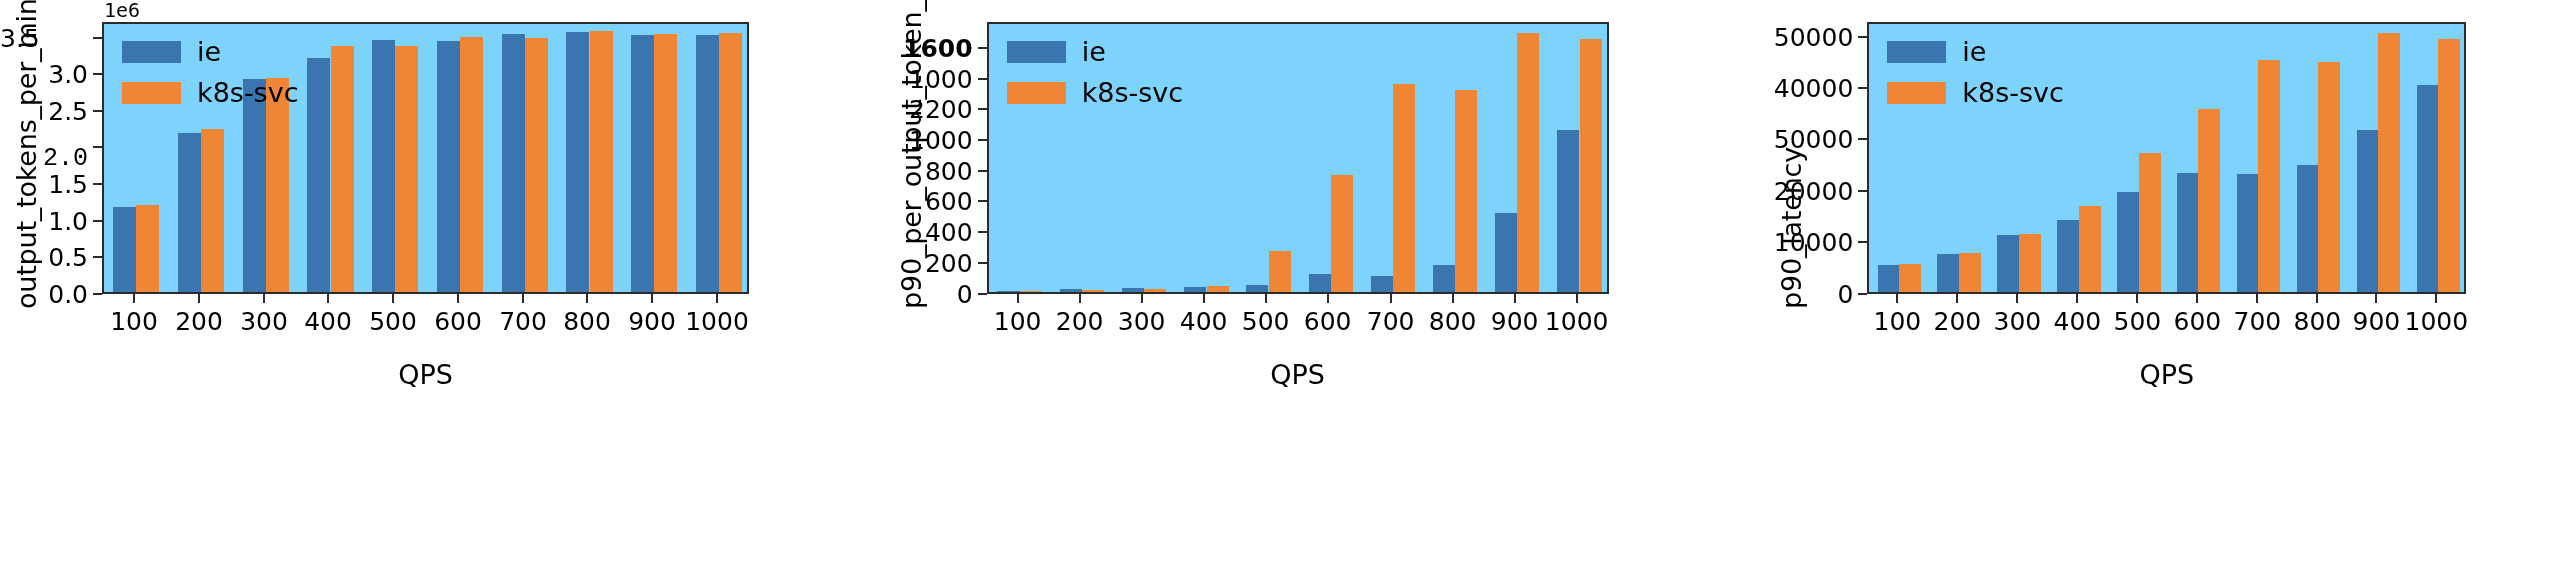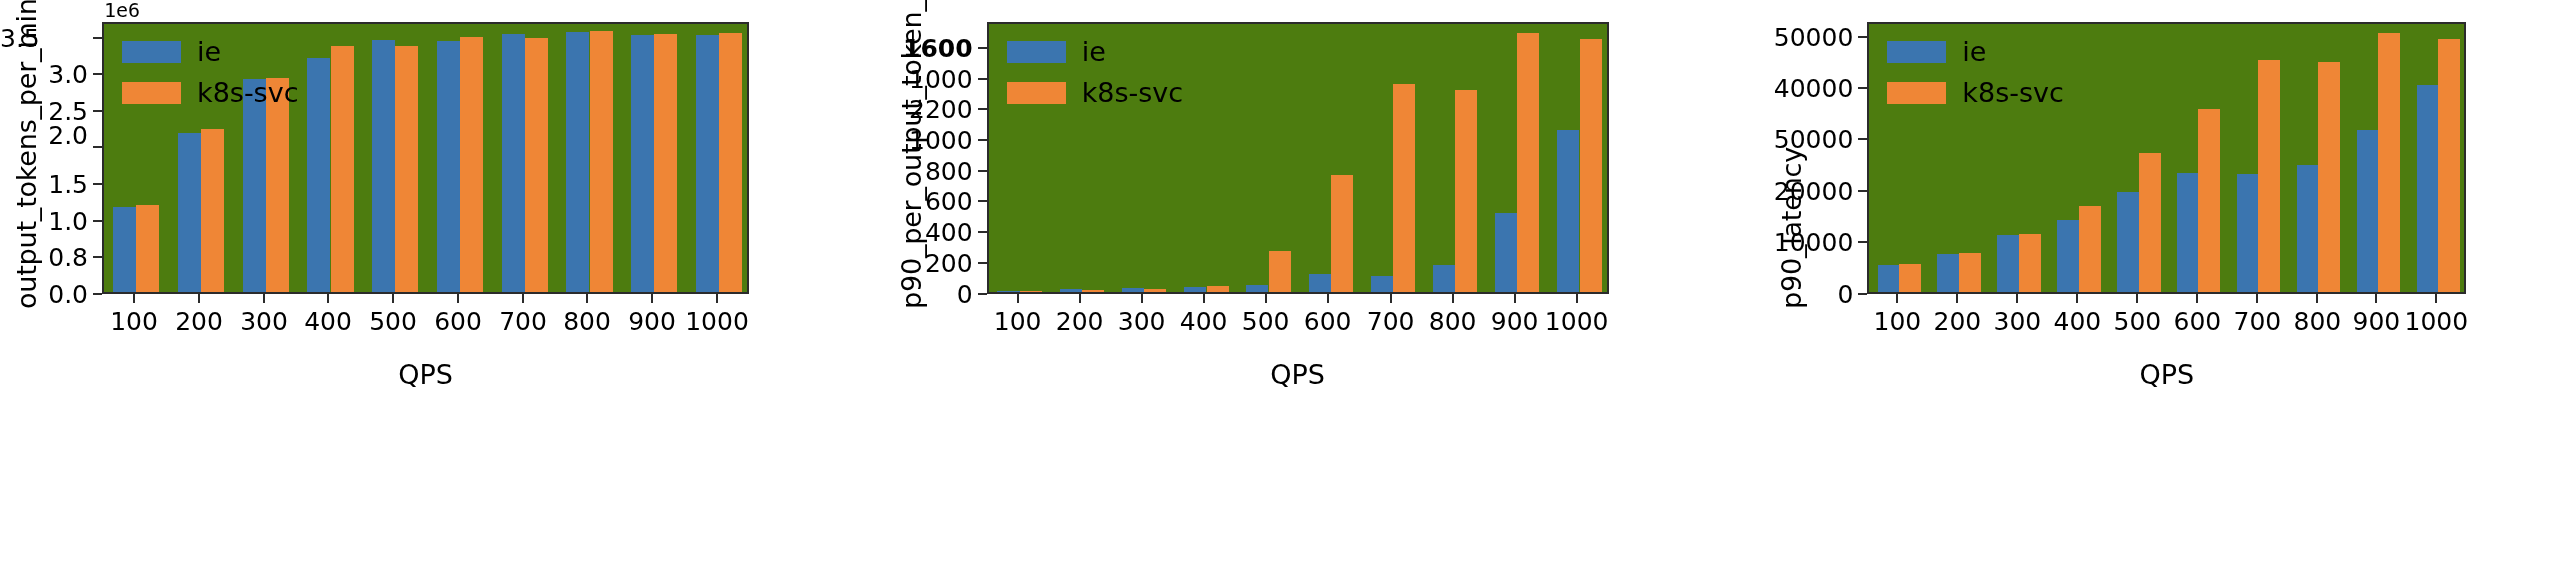--- a/index.html
+++ b/index.html
@@ -1,20 +1,20 @@
 <!DOCTYPE html>
 <html><head>
 <meta charset="utf-8">
 <style>
   html,body{margin:0;padding:0;background:#ffffff;}
   body{width:2576px;height:585px;font-family:"DejaVu Sans",sans-serif;overflow:hidden;}
   .figure{width:2576px;height:585px;display:flex;flex-direction:row;background:#fff;}
   .panel{position:relative;height:585px;flex:1 1 0;}
   
-  .plot-area{position:absolute;border:2px solid #2b2b2b;background:#4d7c0f;box-sizing:border-box;}
+  .plot-area{position:absolute;border:2px solid #2b2b2b;background:#7dd3fc;box-sizing:border-box;}
   .ylabel{position:absolute;transform-origin:0 0;white-space:nowrap;font-size:27px;color:#000;
           font-family:"DejaVu Sans",sans-serif;letter-spacing:-0.2px;}
   .xlabel{position:absolute;font-size:27px;color:#000;text-align:center;font-family:"DejaVu Sans",sans-serif;}
   .ytick{position:absolute;right:0;transform:translateY(-50%);font-size:25px;color:#000;
          white-space:nowrap;font-family:"DejaVu Sans",sans-serif;}
   .ytick-mark{position:absolute;width:9px;height:2px;background:#2b2b2b;transform:translateY(-50%);}
   .xtick{position:absolute;top:0;transform:translateX(-50%);font-size:25px;color:#000;
          white-space:nowrap;font-family:"DejaVu Sans",sans-serif;}
   .xtick-mark{position:absolute;width:2px;height:9px;background:#2b2b2b;transform:translateX(-50%);}
   .offsettext{position:absolute;font-size:20px;color:#000;font-family:"DejaVu Sans Mono",monospace;}
@@ -63,27 +63,27 @@
         </div>
         <div class="legend-row">
           <span class="legend-swatch" style="background: rgb(239, 134, 54);"></span>
           <span class="legend-label">k8s-svc</span>
         </div>
       </div>
     </div>
     <div class="xlabel" style="left: 102px; width: 647px; top: 359px;">QPS</div>
   <div class="ytick" style="left: 0px; width: 88px; text-align: right; top: 294px;">0.0</div>
       <div class="ytick-mark" style="left: 93px; top: 294px;"></div>
-      <div class="ytick" style="left: 0px; width: 88px; text-align: right; top: 257px;">0.8</div>
+      <div class="ytick" style="left: 0px; width: 88px; text-align: right; top: 257px;">0.5</div>
       <div class="ytick-mark" style="left: 93px; top: 257px;"></div>
       <div class="ytick" style="left: 0px; width: 88px; text-align: right; top: 221px;">1.0</div>
       <div class="ytick-mark" style="left: 93px; top: 221px;"></div>
       <div class="ytick" style="left: 0px; width: 88px; text-align: right; top: 184px;">1.5</div>
       <div class="ytick-mark" style="left: 93px; top: 184px;"></div>
-      <div class="ytick" style="left: 0px; width: 88px; text-align: right; top: 135px;">2.0</div>
+      <div class="ytick" style="left: 0px; width: 88px; text-align: right; top: 158px; font-family: Liberation Mono, monospace;">2.0</div>
       <div class="ytick-mark" style="left: 93px; top: 147px;"></div>
       <div class="ytick" style="left: 0px; width: 88px; text-align: right; top: 111px;">2.5</div>
       <div class="ytick-mark" style="left: 93px; top: 111px;"></div>
       <div class="ytick" style="left: 0px; width: 88px; text-align: right; top: 74px;">3.0</div>
       <div class="ytick-mark" style="left: 93px; top: 74px;"></div>
       <div class="ytick" style="left: 0px; width: 88px; top: 38px;">3.5</div>
       <div class="ytick-mark" style="left: 93px; top: 38px;"></div>
       <div class="xtick-mark" style="left: 134px; top: 294px;"></div>
       <div class="xtick" style="left: 134px; top: 307px;">100</div>
       <div class="xtick-mark" style="left: 199px; top: 294px;"></div>

